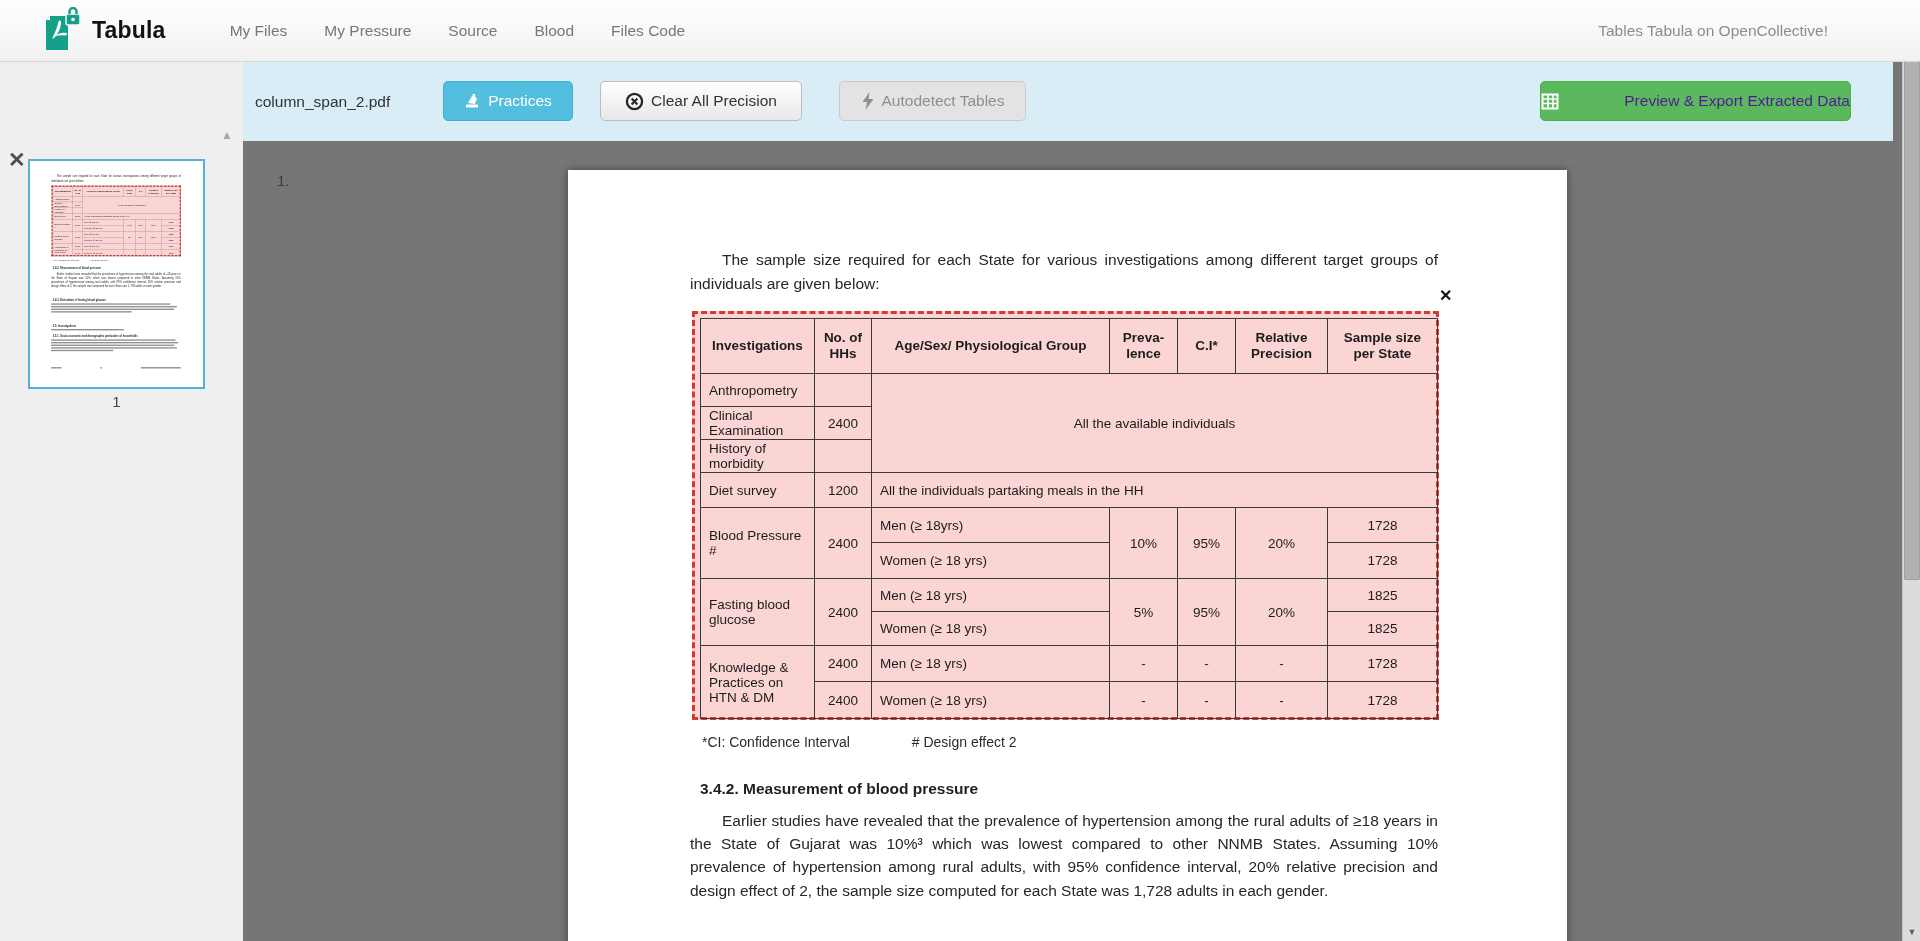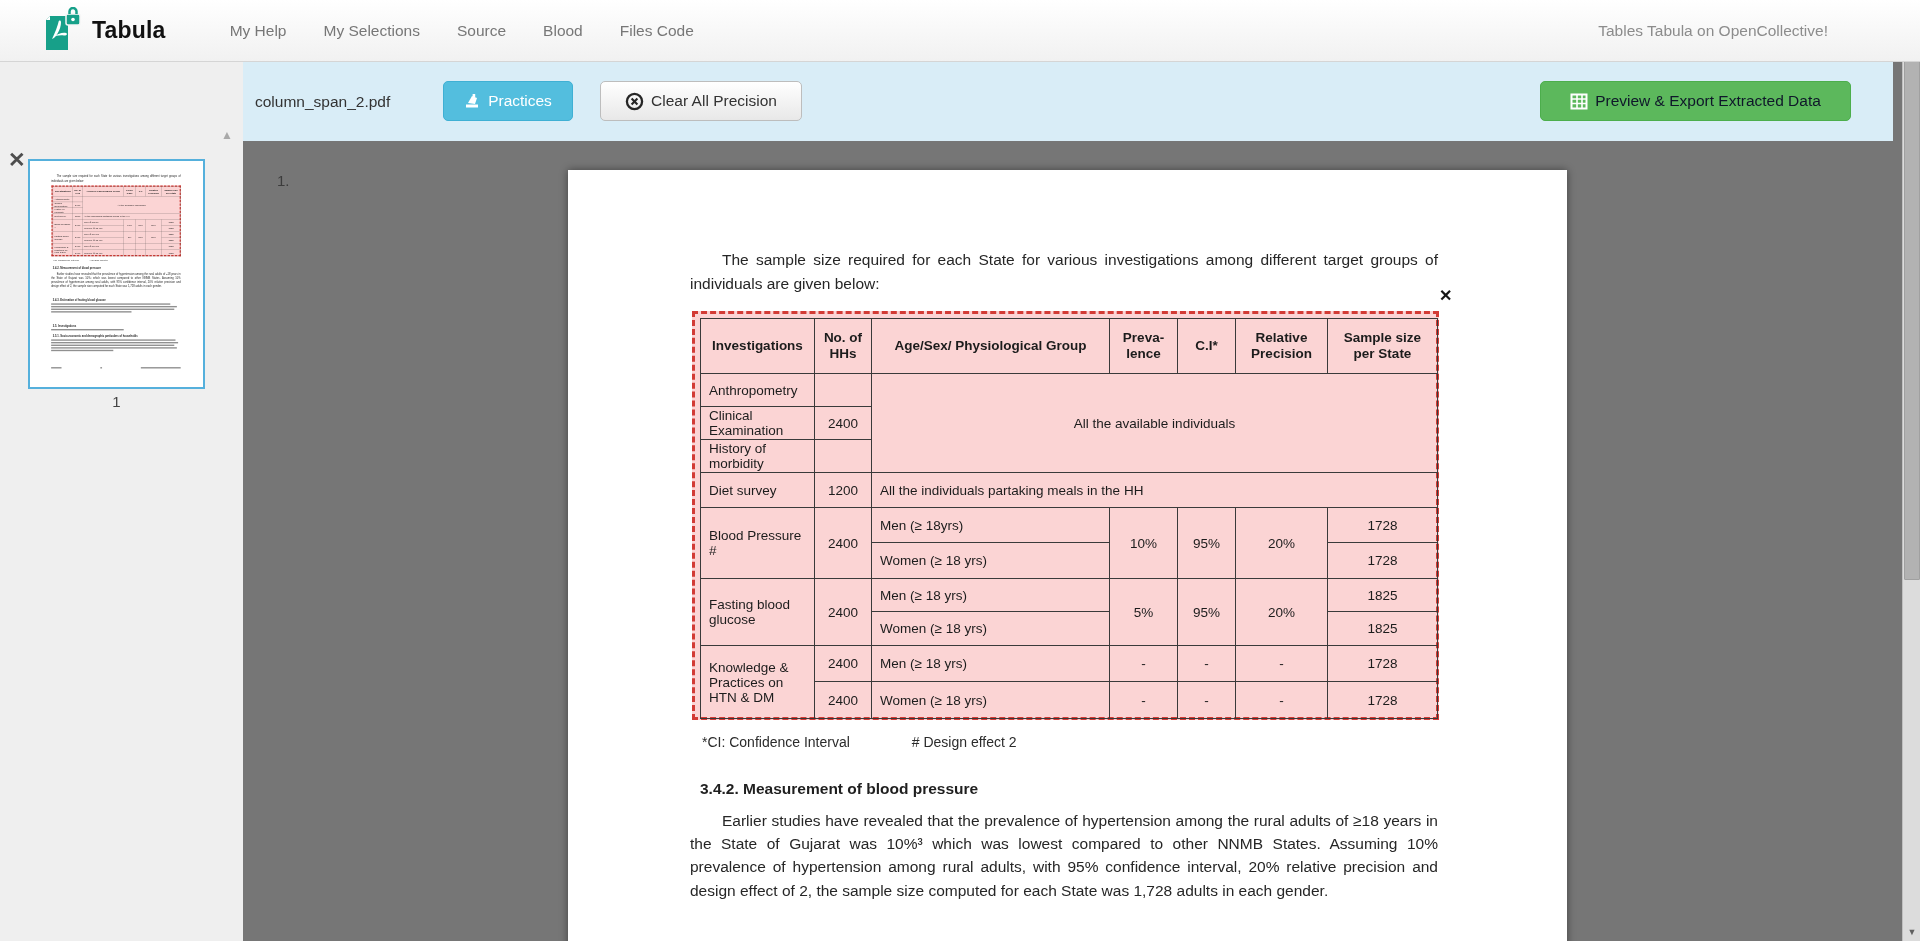--- a/index.html
+++ b/index.html
@@ -36,21 +36,21 @@
   .filename { position:absolute; left:12px; top:0; height:79px; display:flex; align-items:center;
               font-size:15.5px; color:#333; }
   .btn { position:absolute; top:19px; height:40px; border-radius:5px; display:flex;
          align-items:center; justify-content:center; font-size:15.5px; cursor:pointer; }
   .btn svg { margin-right:7px; }
   .btn-templates { left:200px; width:130px; background:#53bede; border:1px solid #3fb0d4; color:#fff; }
   .btn-clear { left:357px; width:202px; background:linear-gradient(#ffffff,#e8e8e8);
                border:1px solid #bdbdbd; color:#333; }
   .btn-auto { left:596px; width:187px; background:#e3e3e3; border:1px solid #cacaca;
               color:#8f8f8f; cursor:default; }
-  .btn-export { left:1297px; width:311px; background:#5cb85c; border:1px solid #4cae4c; color:#0f172a; }
+  .btn-export { left:1297px; width:311px; background:#5cb85c; border:1px solid #4cae4c; color:#4c1d95;justify-content:space-between; }
 
   .viewer { position:absolute; left:0; top:79px; width:1659px; height:800px; overflow:hidden; }
   .page-marker { position:absolute; left:34px; top:31px; font-size:15px; color:#3c3c3c; }
 
   
   .pdf-page { position:absolute; left:325px; top:29px; width:999px; height:1295px;
               background:#ffffff; box-shadow:0 0 8px rgba(0,0,0,.45); }
   .page-inner { position:absolute; left:0; top:0; width:999px; height:1295px; overflow:hidden; }
   .doc-text { color:#262626; }
   .intro { position:absolute; left:122px; top:78px; width:748px; font-size:15.5px;
@@ -103,22 +103,22 @@
           <path d="M8 32 C11 26 14 18 14.5 15 C15 13 17 13 17 15.5 C17 22 12 31 8 32 Z" fill="#fff"></path>
           <path d="M9 30 C13 27 19 25 22 26 C24 26.8 22.5 29 20 28.5 C16 27.8 11 28.8 9 30 Z" fill="#fff"></path>
           <rect x="22" y="7" width="14" height="11" rx="2" fill="#17a089" stroke="#f5f5f5" stroke-width="1.5"></rect>
           <path d="M25.5 7 V4.5 a3.5 3.5 0 0 1 7 0 V7" fill="none" stroke="#17a089" stroke-width="2.5"></path>
           <circle cx="29" cy="12.5" r="1.8" fill="#ffffff"></circle>
         </svg>
       </span>
       <span class="brand-name">Tabula</span>
     </div>
     <div class="nav-items">
-      <span class="nav-item">My Help</span>
-      <span class="nav-item">My Selections</span>
+      <span class="nav-item">My Files</span>
+      <span class="nav-item">My Pressure</span>
       <span class="nav-item">Source</span>
       <span class="nav-item">Blood</span>
       <span class="nav-item">Files Code</span>
     </div>
     <span class="support">Tables Tabula on OpenCollective!</span>
   </div>
 
   <div class="sidebar">
     <span class="file-close">✕</span>
     <span class="side-arrow" style="top:66px;">▲</span>
@@ -269,20 +269,26 @@
       </div>
 
       <div class="btn btn-clear">
         <svg width="19" height="19" viewBox="0 0 19 19">
           <circle cx="9.5" cy="9.5" r="7.6" fill="none" stroke="#262626" stroke-width="2.3"></circle>
           <path d="M6.6 6.6 L12.4 12.4 M12.4 6.6 L6.6 12.4" stroke="#262626" stroke-width="2.1"></path>
         </svg>
         <span>Clear All Precision</span>
       </div>
 
+      <div class="btn btn-auto">
+        <svg width="14" height="18" viewBox="0 0 14 18">
+          <path d="M8.5 0 L1.5 10 L6 10 L4.5 18 L12.5 7 L7.5 7 Z" fill="#8f8f8f"></path>
+        </svg>
+        <span>Autodetect Tables</span>
+      </div>
 
       <div class="btn btn-export">
         <svg width="18" height="17" viewBox="0 0 18 17">
           <rect x="1.5" y="1.5" width="15" height="14" fill="none" stroke="#fff" stroke-width="2"></rect>
           <path d="M1.5 6 H16.5 M1.5 10.5 H16.5 M7 1.5 V15.5 M12 1.5 V15.5" stroke="#fff" stroke-width="1.6"></path>
         </svg>
         <span>Preview &amp; Export Extracted Data</span>
       </div>
     </div>
 

